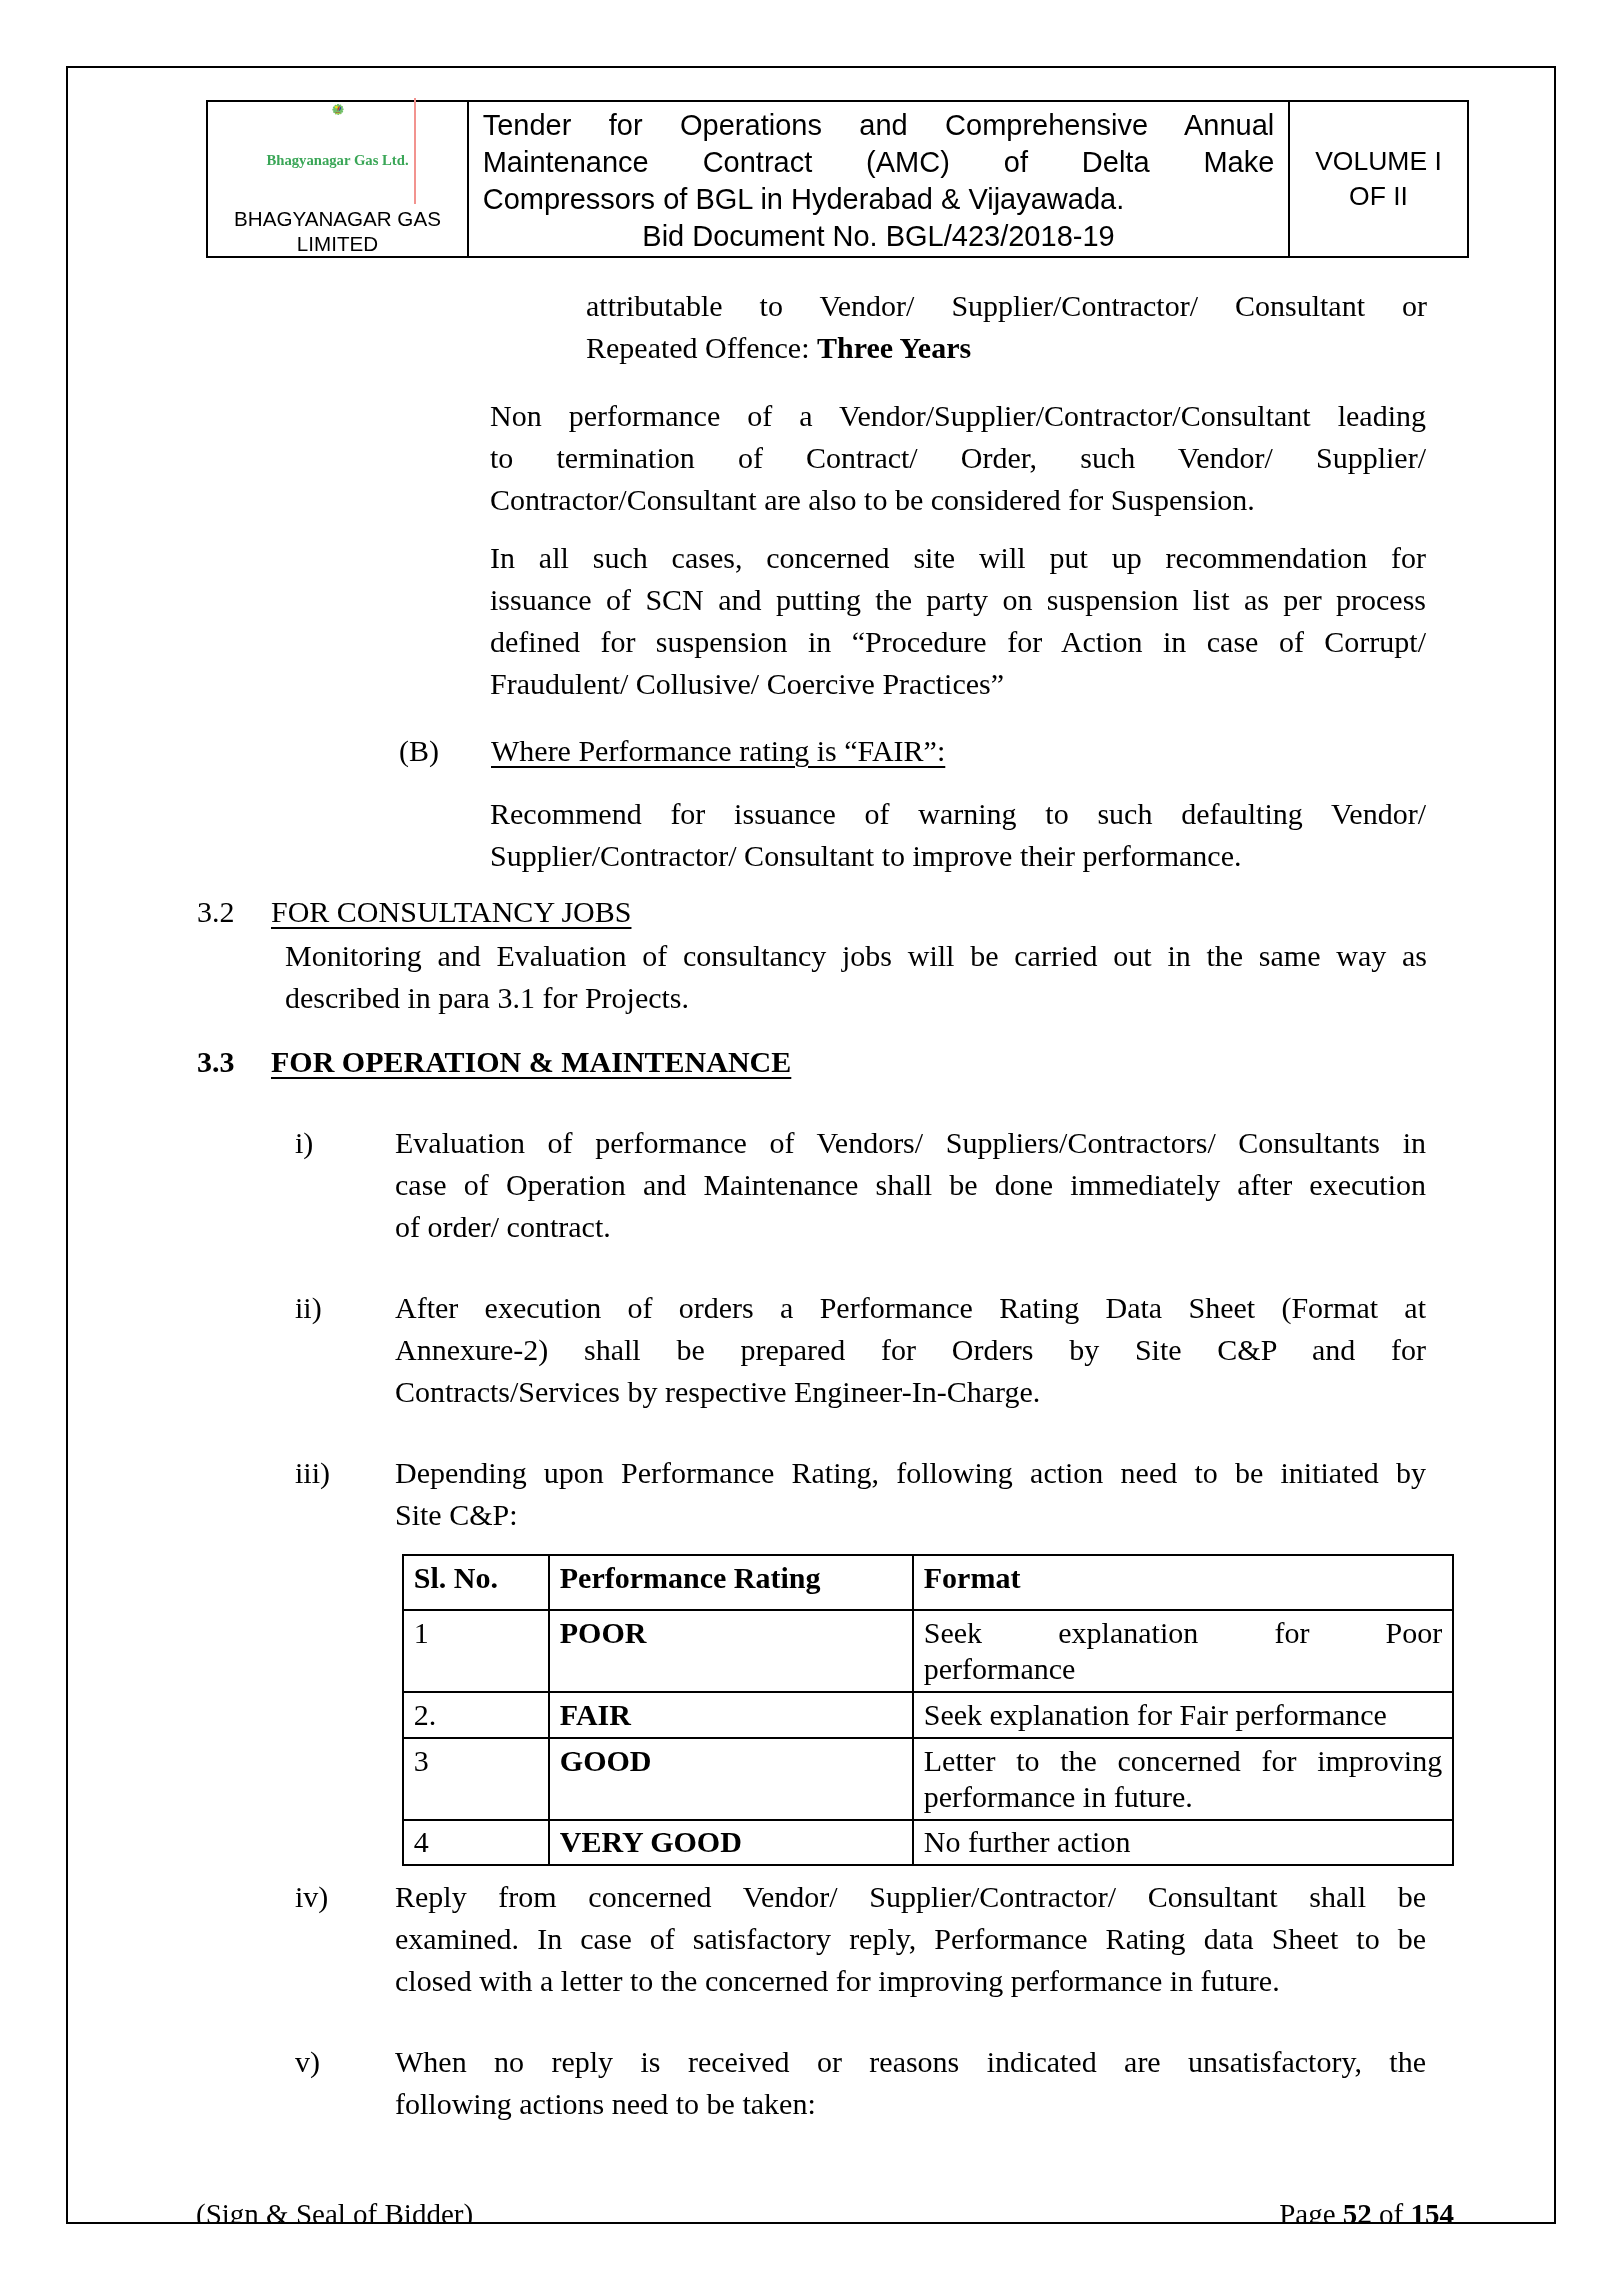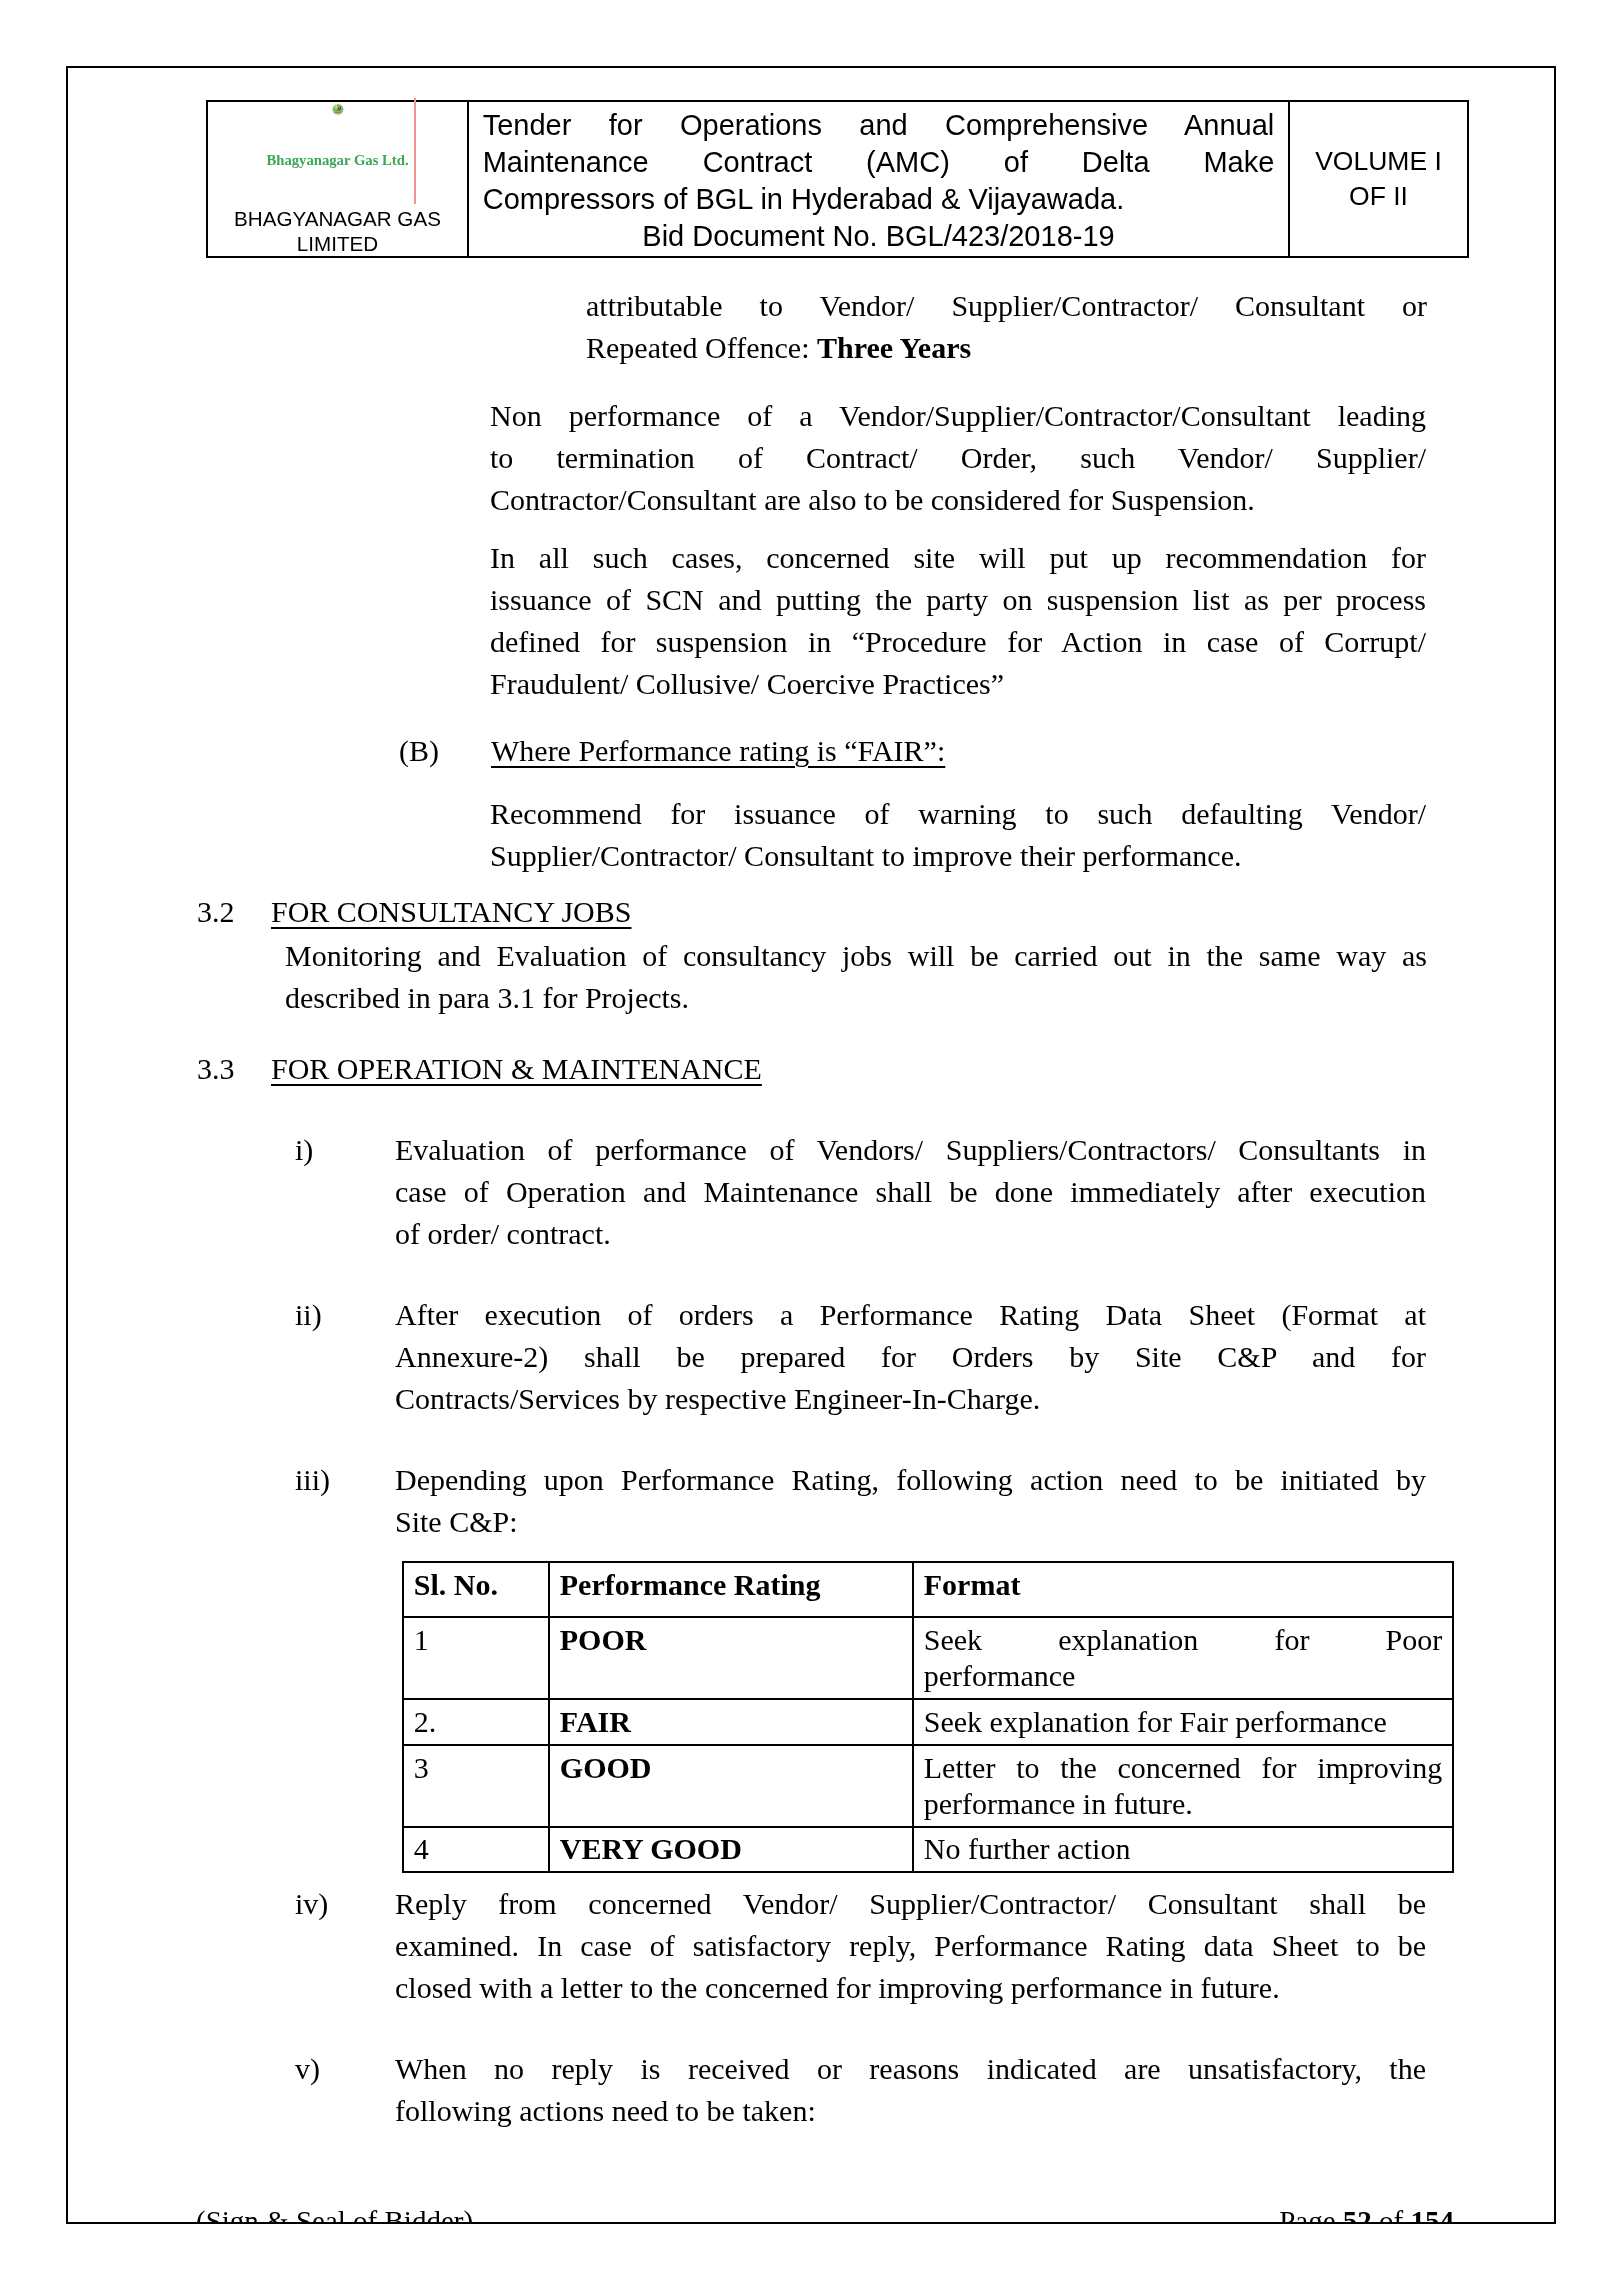--- a/index.html
+++ b/index.html
@@ -39,21 +39,21 @@
   .mt-nonperf  { margin-top:25.5px; }
   .mt-inall    { margin-top:15.7px; }
   .mt-recomm   { margin-top:21px; }
   .hang { display:flex; font-size:30px; line-height:42px; }
   .row-b { margin:25.5px 0 0 331px; width:1027px; }
   .row-b .marker { flex:0 0 92px; }
   .sec-row { margin-left:129px; width:1229px; }
   .sec-row .marker { flex:0 0 74px; }
   .mt-sec32 { margin-top:14px; }
   .sec32-body { margin:2px 0 0 217px; width:1142px; }
-  .mt-sec33 { margin-top:29px; }
+  .mt-sec33 { margin-top:22px;font-weight:bold; }
   .roman-row { margin-left:227px; width:1131px; }
   .roman-row .marker { flex:0 0 100px; }
   .roman-text { flex:1 1 auto; }
   .mt-i { margin-top:39px; }
   
   .perf-table {
     margin:17.6px 0 0 334px; width:1052px;
     border-collapse:collapse; table-layout:fixed;
     font-size:30px; line-height:36px;
   }

